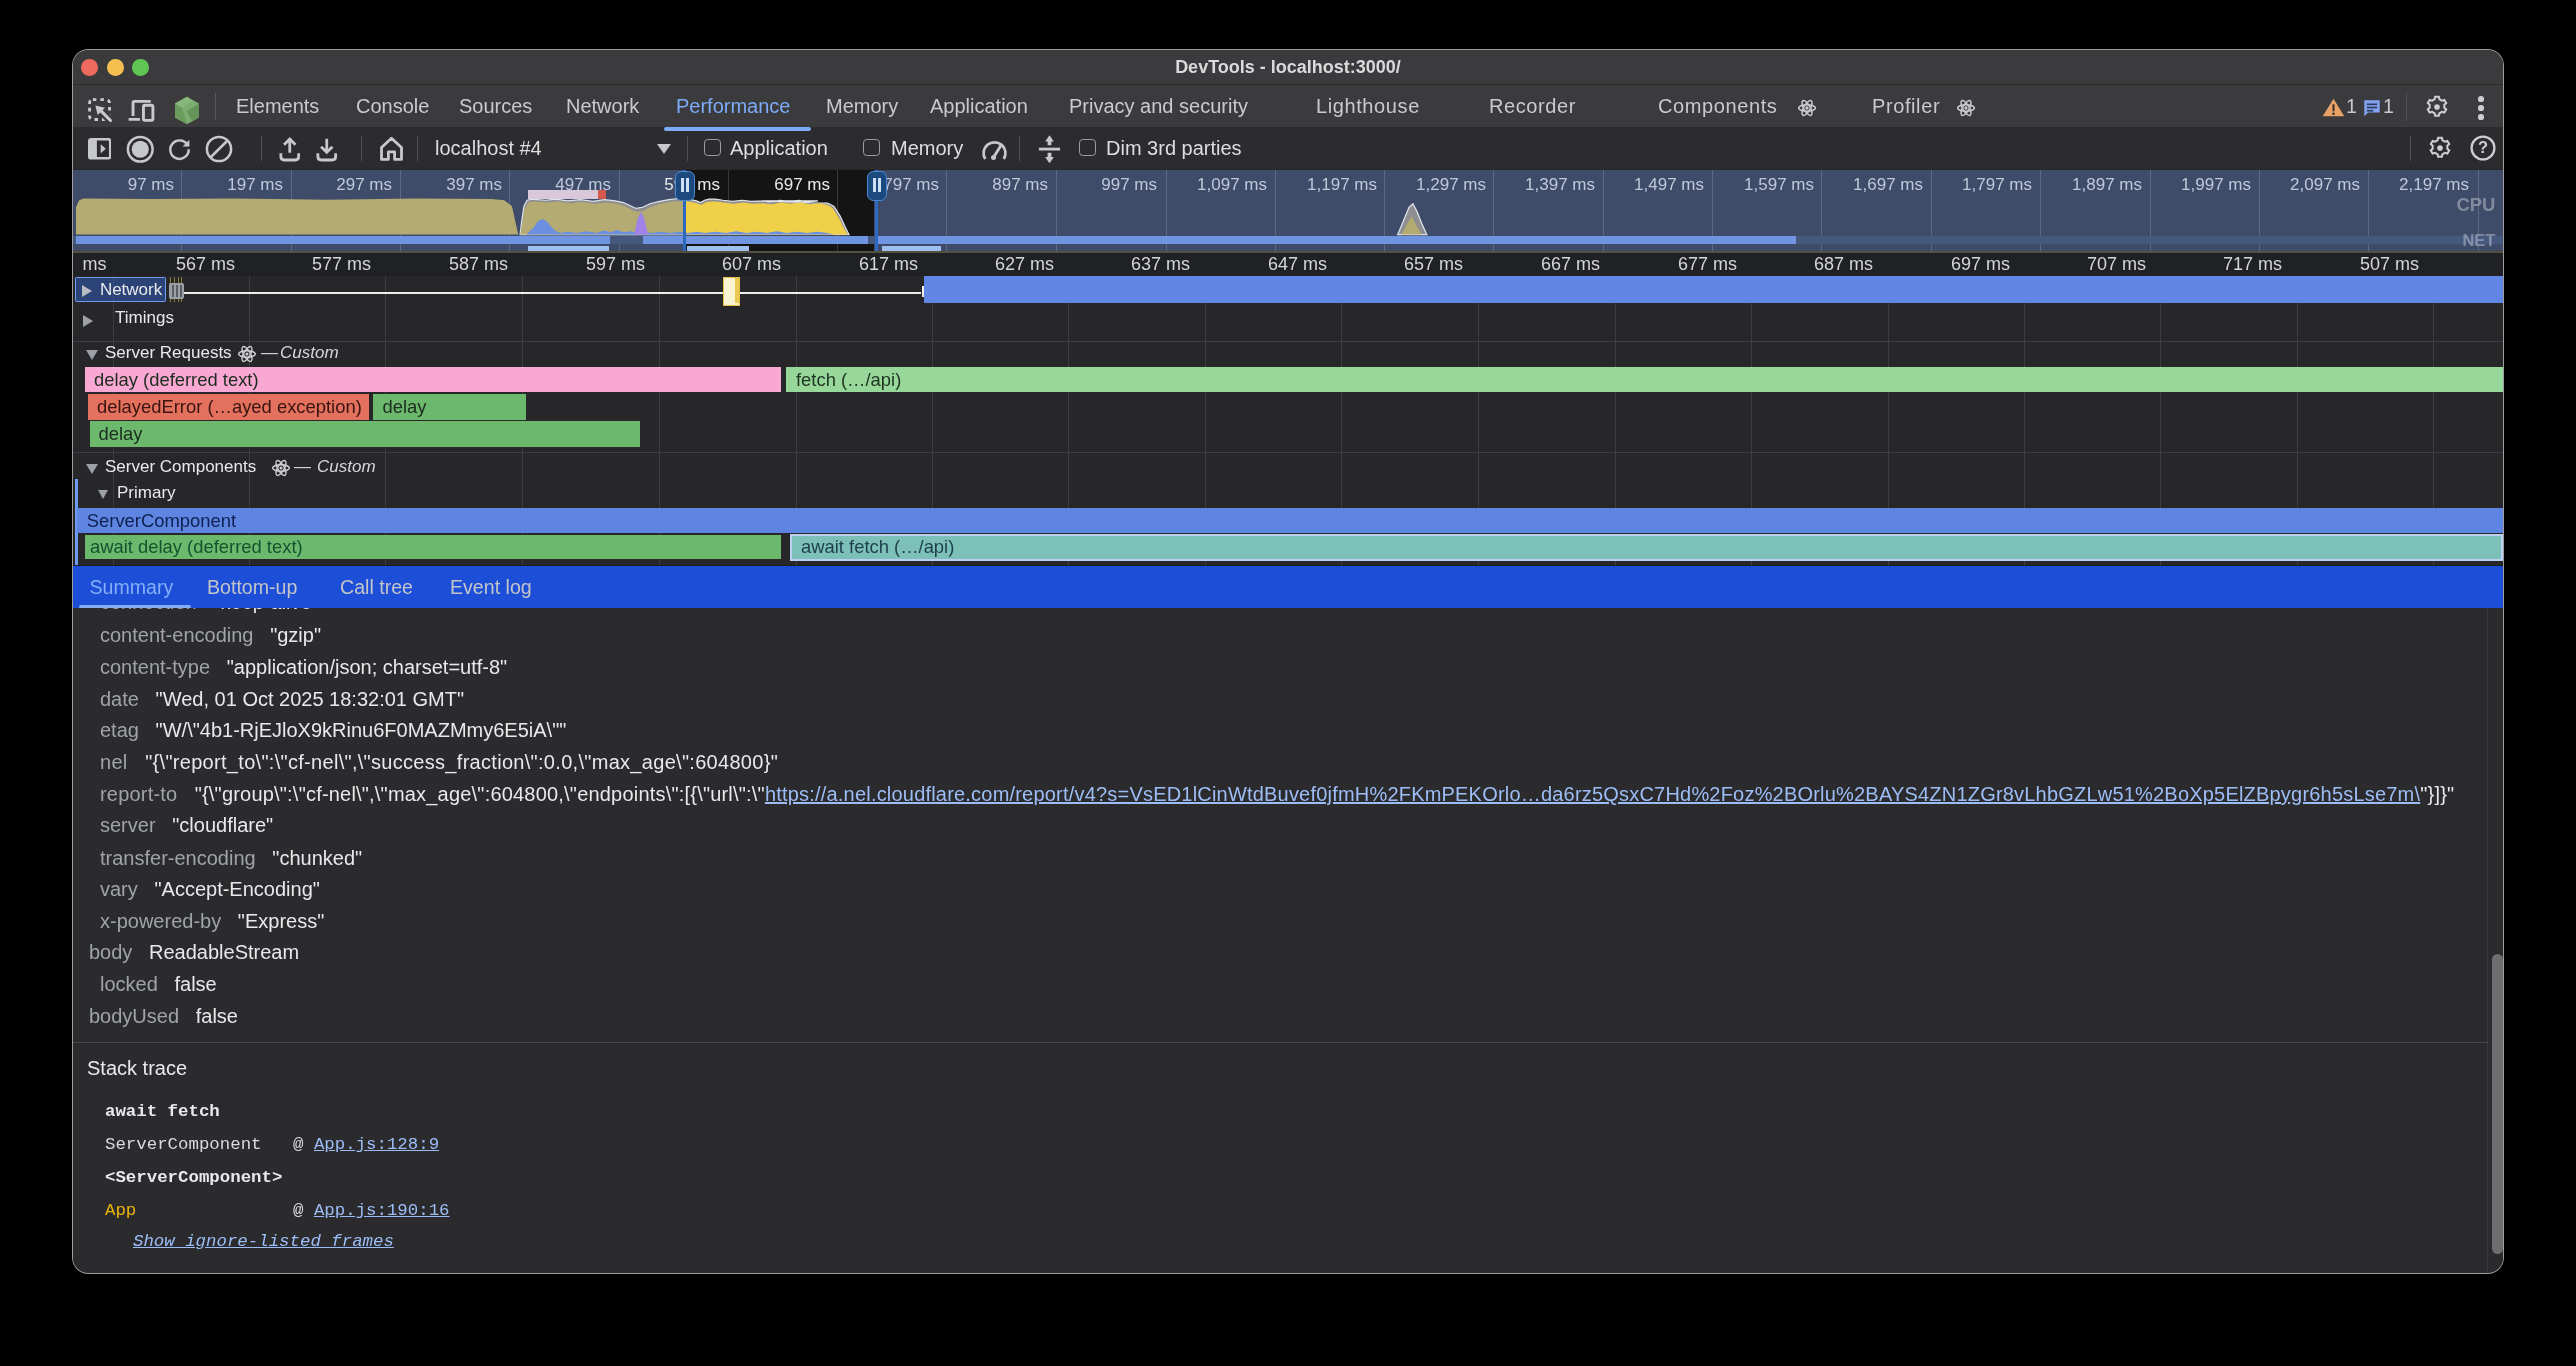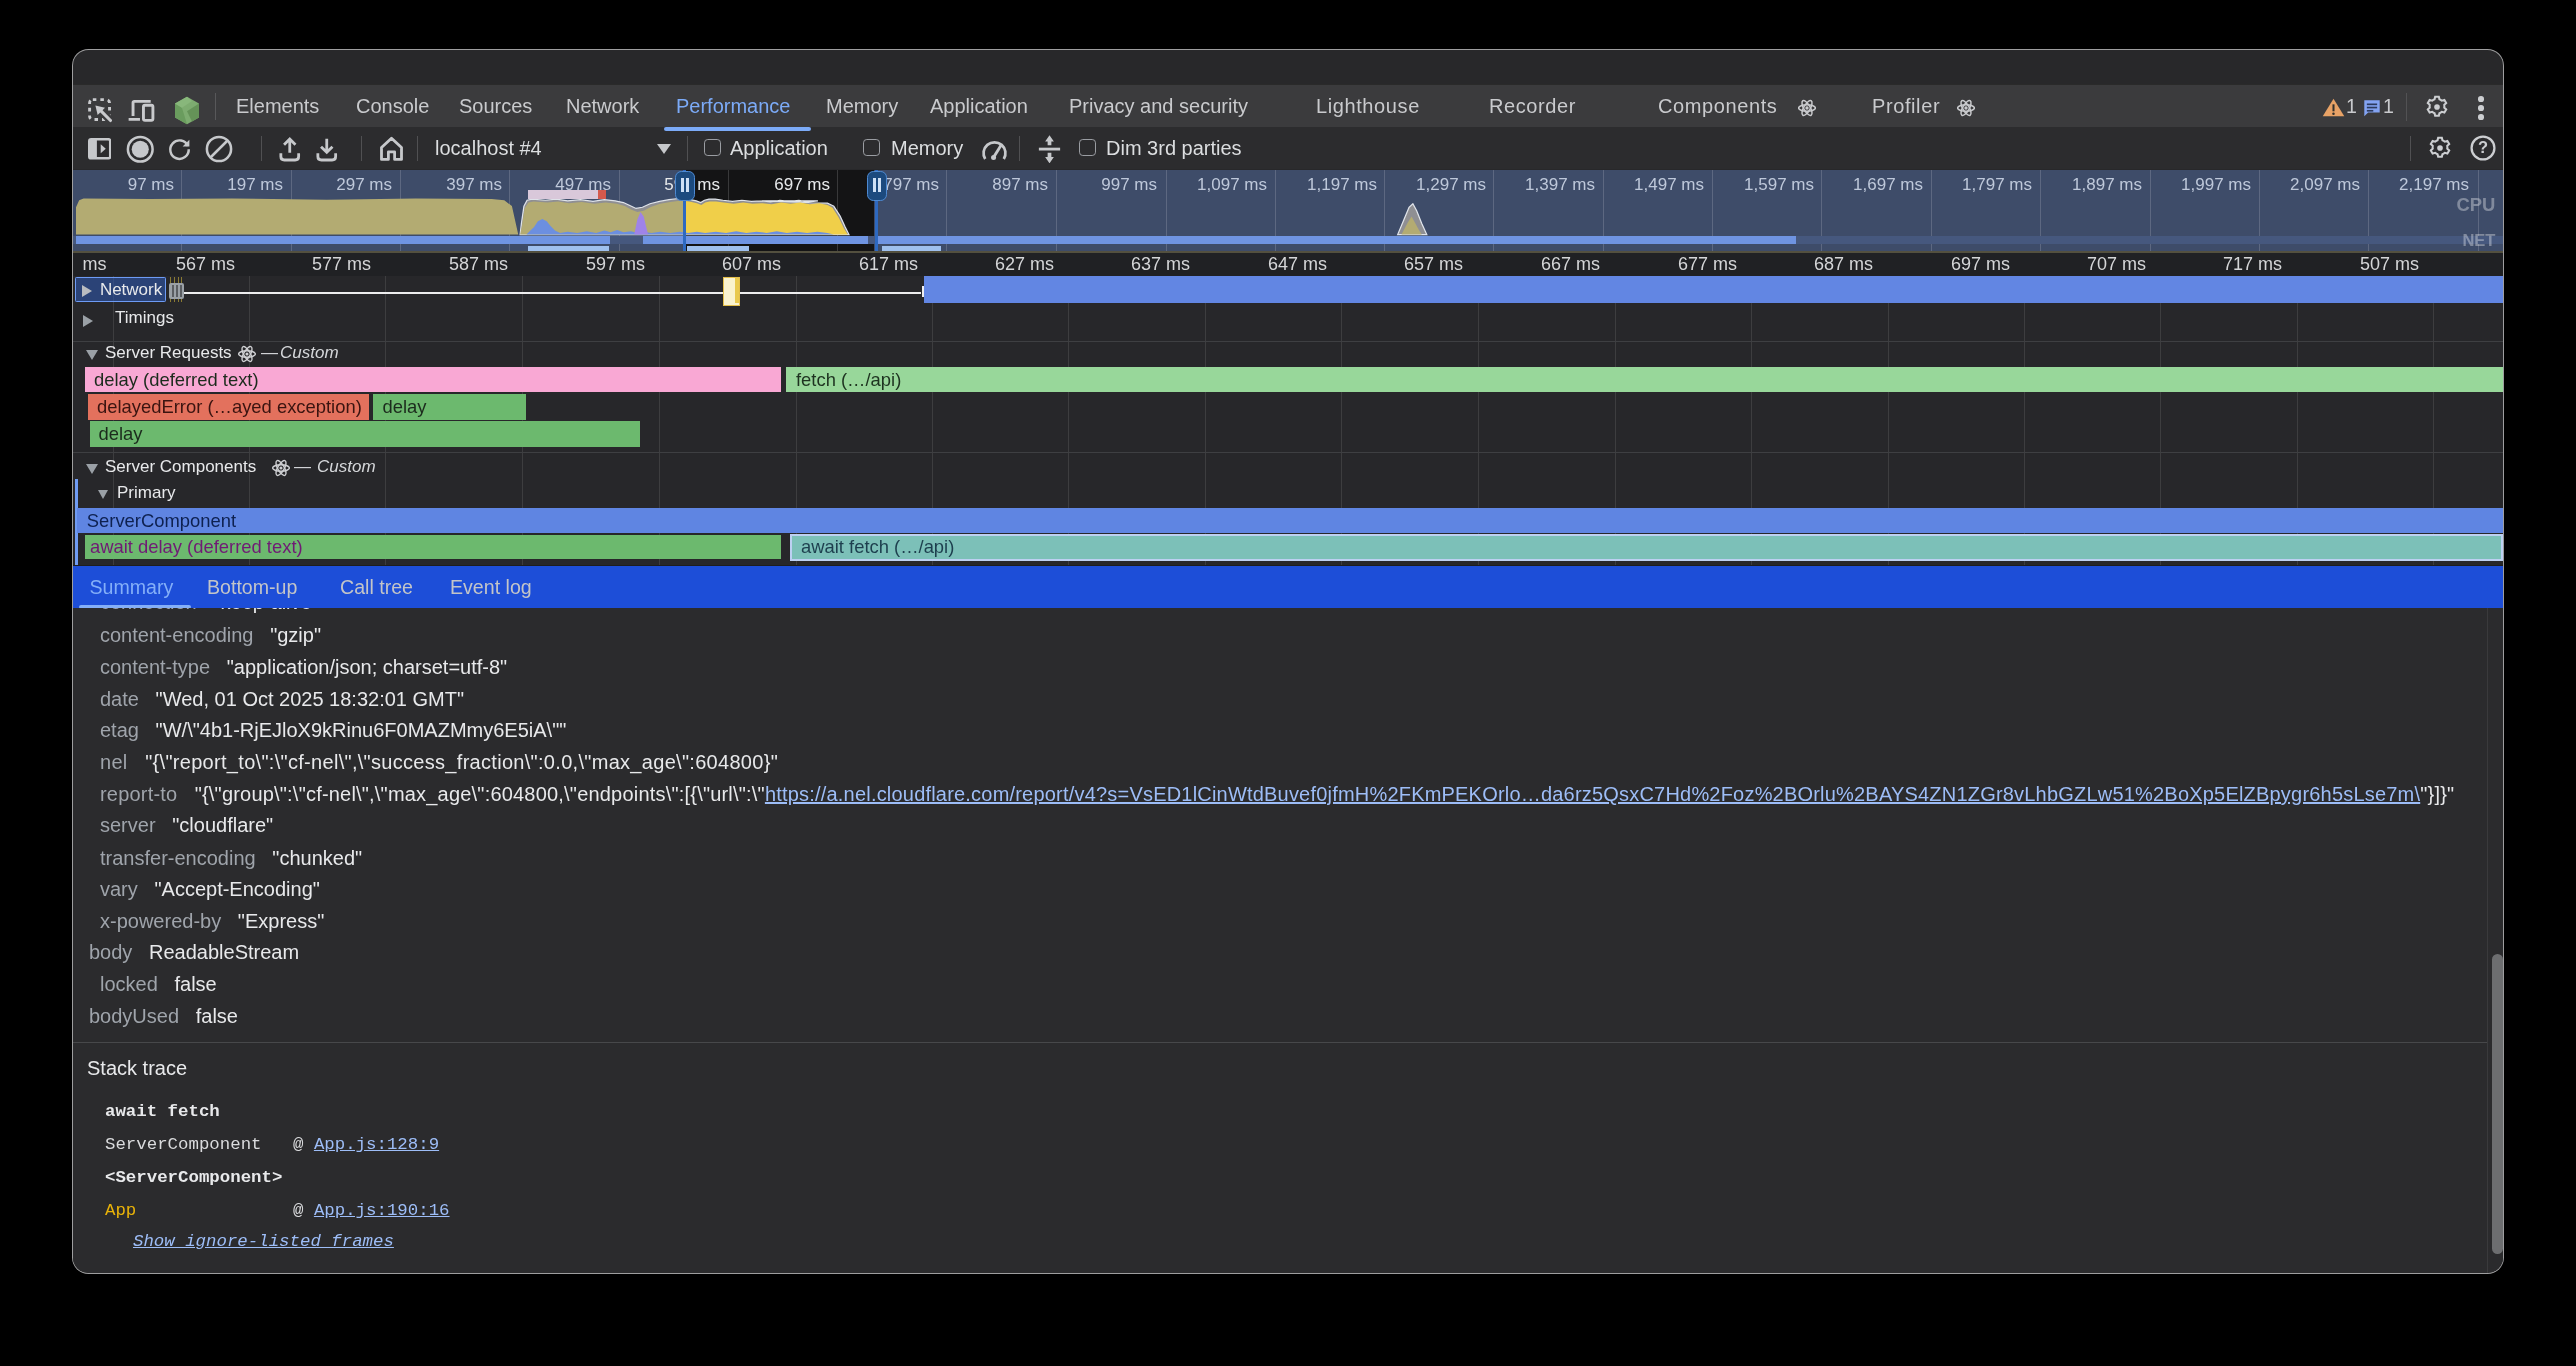--- a/index.html
+++ b/index.html
@@ -51,20 +51,26 @@
   .drow { position:absolute; white-space:nowrap; font-size:20px; height:25px; line-height:25px; }
   .dkey { color:#9fa4ab; }
   .dval { color:#e8e9eb; }
   .mono { font-family:"Liberation Mono", monospace; font-size:17.4px; }
   .link { color:#9dbdf7; text-decoration:underline; }
 </style>
 </head>
 <body>
 <div id="win">
 
+  <div id="titlebar">
+    <div class="light" style="left:8.2px; background:#ed6a5e;"></div>
+    <div class="light" style="left:34px; background:#f5bf4f;"></div>
+    <div class="light" style="left:59px; background:#61c554;"></div>
+    <div id="title">DevTools - localhost:3000/</div>
+  </div>
 
   <div id="tabbar">
 
     <svg class="abs" style="left:14.6px; top:12.7px;" width="27" height="27" viewBox="0 0 42 42">
       <rect x="2.5" y="2.5" width="31" height="31" rx="5" fill="none" stroke="#c9cacd" stroke-width="4.5" stroke-dasharray="5.5 6.2"></rect>
       <g>
         <path d="M20 20 L37 37" stroke="#3b3b3d" stroke-width="12" stroke-linecap="round"></path>
         <path d="M11 11 L28 15.5 L15.5 28 Z" fill="#3b3b3d" stroke="#3b3b3d" stroke-width="6" stroke-linejoin="round"></path>
         <path d="M19 19 L35 35" stroke="#c9cacd" stroke-width="4.8" stroke-linecap="round"></path>
         <path d="M11.5 11.5 L26.5 15 L15 26.5 Z" fill="#c9cacd"></path>
@@ -397,21 +403,21 @@
       </svg>
 <div class="trklabel" style="left:221px; top:181px; color:#d5d7da;">—</div>
 <div class="trklabel" style="left:244px; top:181px; color:#d5d7da;"><i>Custom</i></div>
 <div class="abs" style="left:1.9px; top:203px; width:3.2px; height:86px; background:#6f9bf2;"></div>
 <div class="tri-d" style="left:25px; top:214px; border-top-width:9px; border-left-width:5.7px; border-right-width:5.7px;"></div>
 <div class="trklabel" style="left:44px; top:207px;">Primary</div>
 <div class="bar" style="left:3.8px; top:232px; width:2426px; height:25px; background:#5f85e2;">
         <div class="abs" style="left:10px; top:0; height:25px; line-height:25px; color:#0e2150;">ServerComponent</div>
       </div>
 <div class="bar" style="left:12px; top:259px; width:696px; height:24px; background:#6cb96e;">
-        <div class="abs" style="left:5px; top:0; height:24px; line-height:24px; color:#701a75;">await delay (deferred text)</div>
+        <div class="abs" style="left:5px; top:0; height:24px; line-height:24px; color:#14532d;">await delay (deferred text)</div>
       </div>
 <div class="bar" style="left:717px; top:258px; width:1713px; height:27px; background:#7cc0b8; border:2.5px solid #bdd0f2;">
   <div class="abs" style="left:9px; top:0; height:22px; line-height:22px; color:#1d3f4e;">await fetch (…/api)</div>
       </div>
 </div>
 
   <div id="btabs">
 <div class="btab" style="left:16.5px; color:#84aff8;">Summary</div>
 <div class="btab" style="left:134px;">Bottom-up</div>
 <div class="btab" style="left:267px;">Call tree</div>

